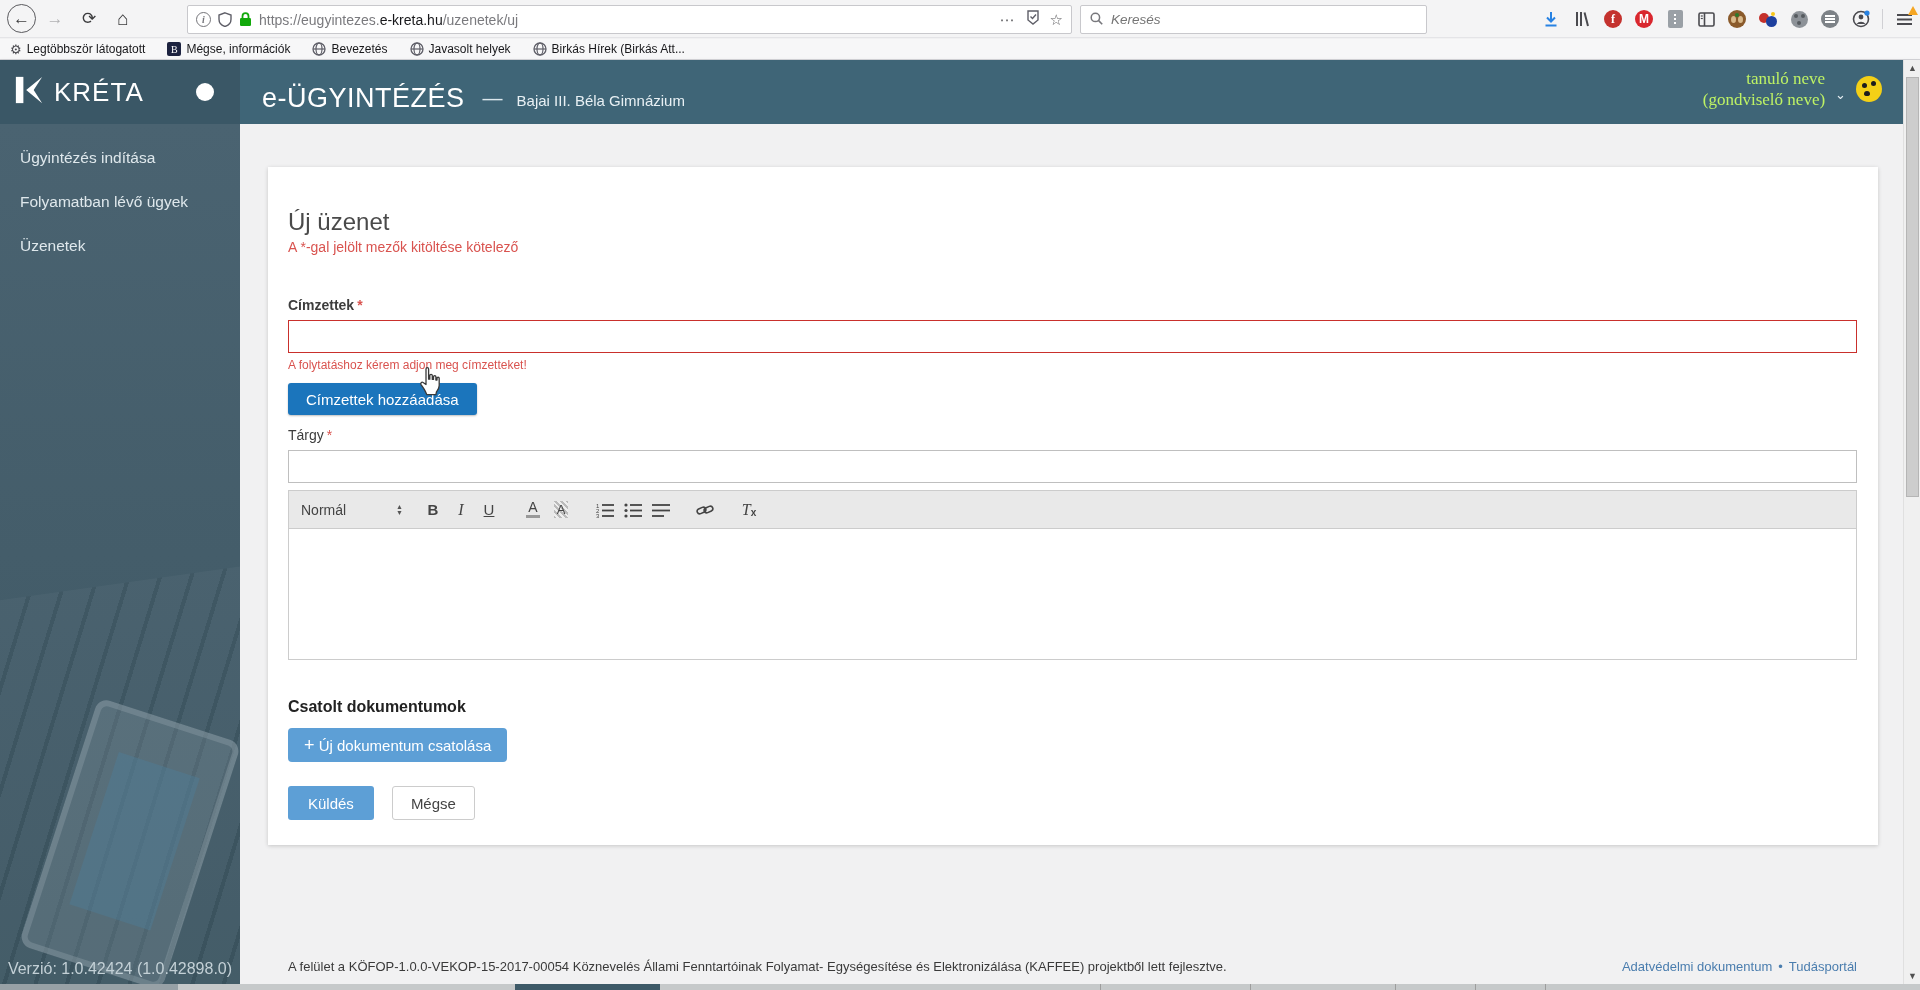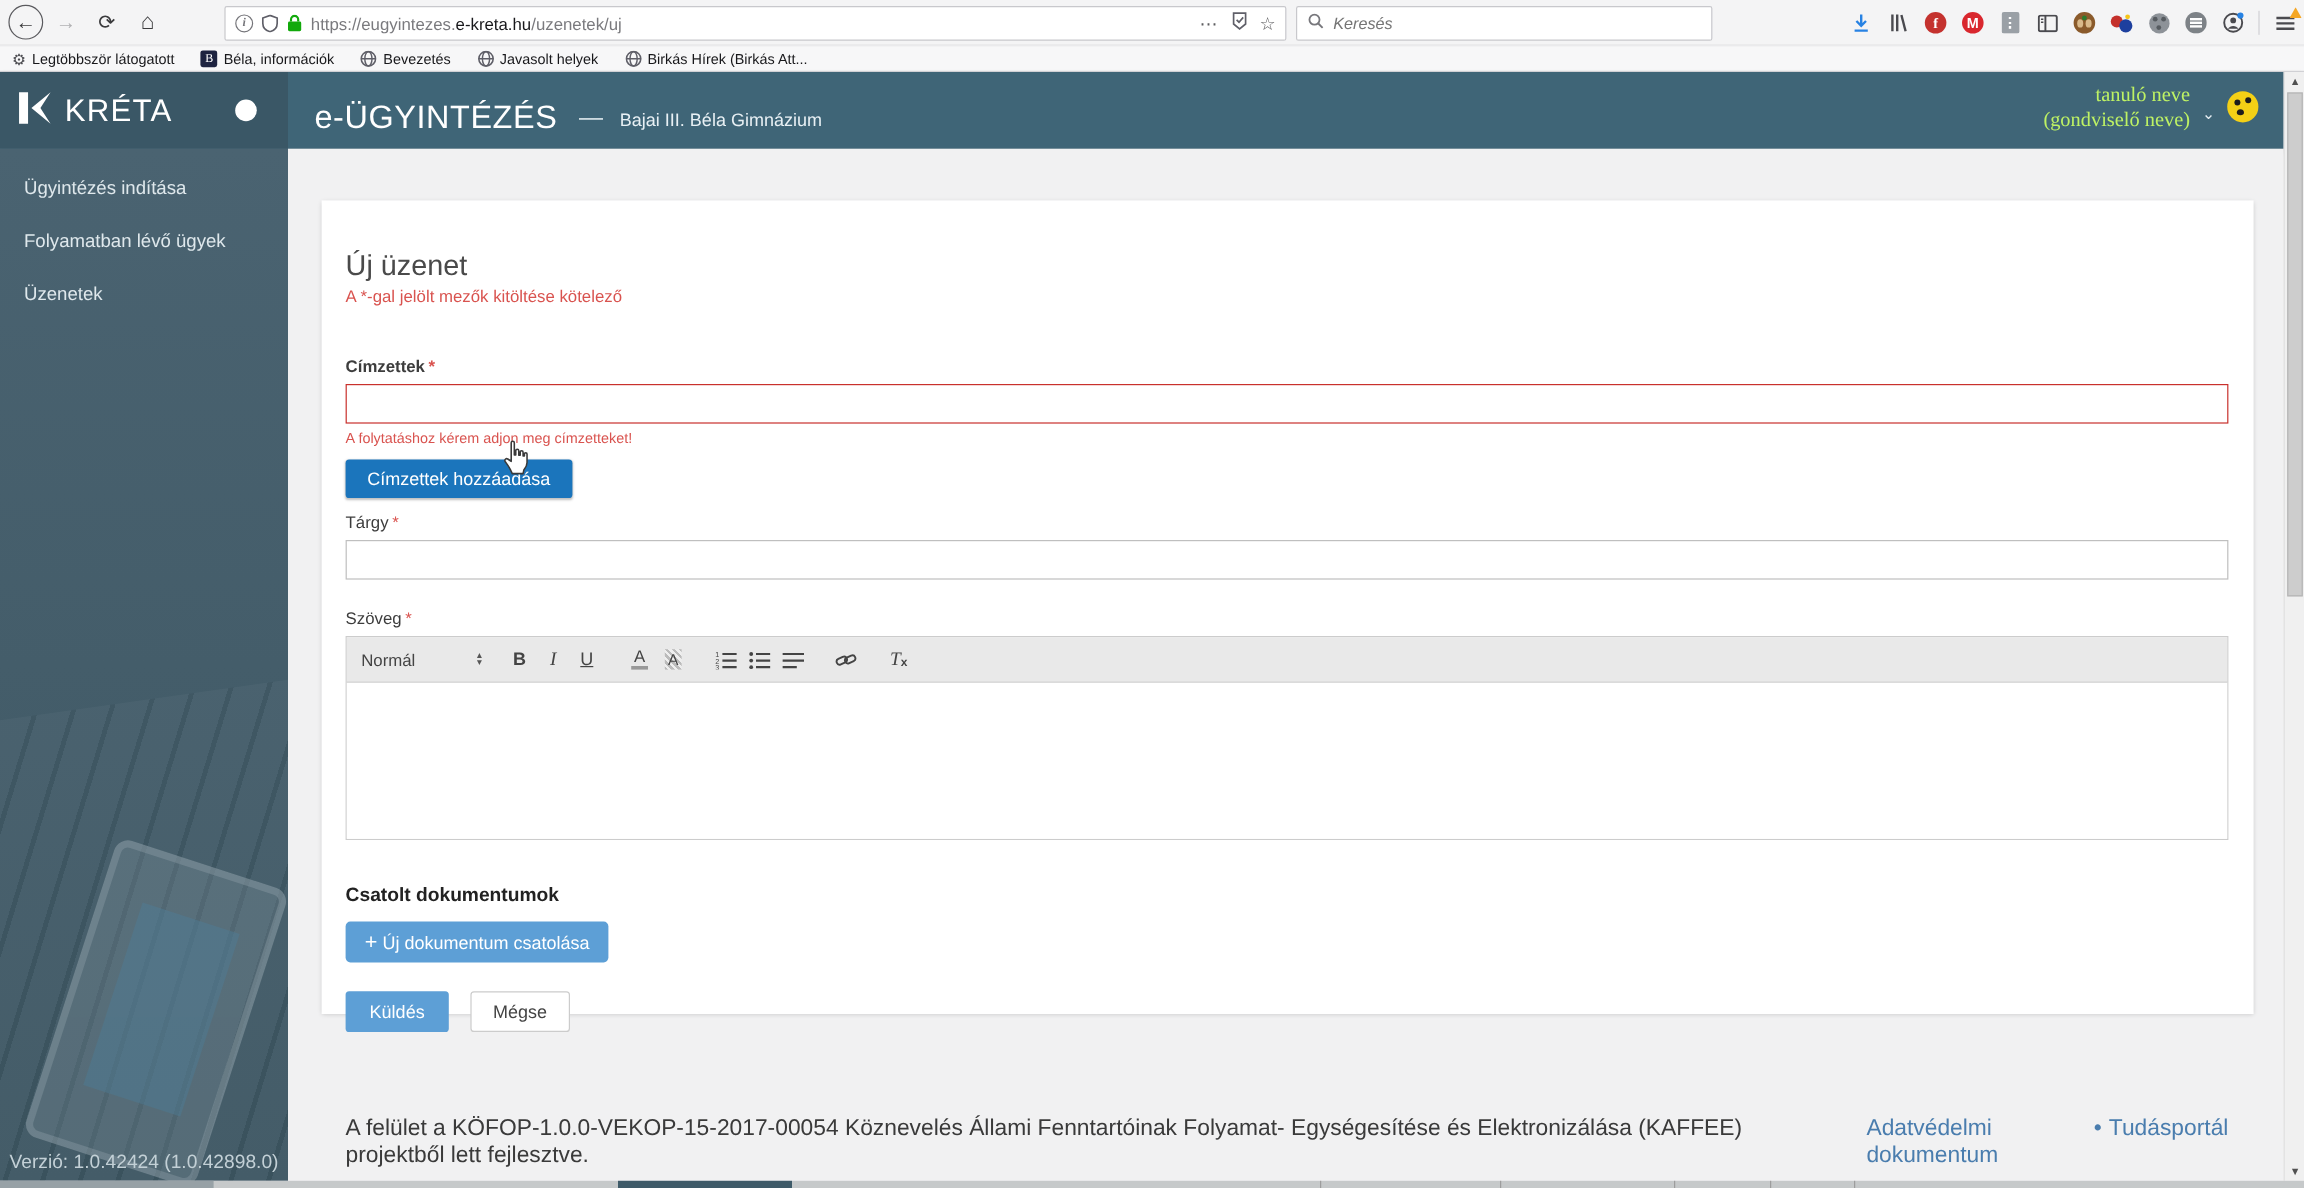--- a/index.html
+++ b/index.html
@@ -75,21 +75,21 @@
   .ed-gap { width:16px; }
   .color-a { line-height:11px; text-align:center; font-size:14px; }
   .color-a .bar { display:block; width:14px; height:3px; background:#999; margin:2px auto 0; }
   .hl-a { background:repeating-linear-gradient(45deg,#bbb 0 2px,#eee 2px 4px); padding:1px 3px; font-size:13px; }
   .editor-body { height:130px; background:#fff; }
   .attach-heading { margin-top:38px; font-size:16px; font-weight:700; color:#222; }
   .btn-light { margin-top:12px; height:34px; padding:0 16px; background:#5d9fd6; border:none; color:#fff; font-size:15px; border-radius:4px; font-family:"Liberation Sans",sans-serif; }
   .actions { margin-top:24px; display:flex; gap:18px; }
   .btn-send { height:34px; padding:0 20px; background:#5d9fd6; border:none; color:#fff; font-size:15px; border-radius:3px; font-family:"Liberation Sans",sans-serif; }
   .btn-cancel { height:34px; padding:0 18px; background:#fff; border:1px solid #ccc; color:#444; font-size:15px; border-radius:3px; font-family:"Liberation Sans",sans-serif; }
-  .main-footer { position:absolute; left:0; bottom:10px; width:100%; display:flex; align-items:center; font-size:19px;gap:43px; }
+  .main-footer { position:absolute; left:0; bottom:10px; width:100%; display:flex; align-items:center; font-size:13px;gap:43px; }
   .footer-text { margin-left:48px; color:#3a3a3a; }
   .footer-links { margin-left:auto; margin-right:46px; color:#4a7dae; display:flex; gap:6px; }
 
   
   .scrollbar { position:absolute; right:0; top:60px; width:17px; height:924px; background:#f0f0f0; border-left:1px solid #e0e0e0; }
   .sb-arrow { position:absolute; left:0; width:17px; height:16px; color:#505050; font-size:9px; text-align:center; line-height:16px; }
   .sb-thumb { position:absolute; left:2px; top:17px; width:13px; height:420px; background:#cdcdcd; border:1px solid #b5b5b5; }
   .sliver { position:absolute; left:0; top:984px; width:1920px; height:6px; background:#c6c9ca; }
   .sliver .seg { position:absolute; top:0; height:6px; }
 
@@ -215,21 +215,21 @@
   </div>
 </div>
 
 <div class="bookmarks-bar">
   <span class="bm-item">
     <span style="font-size:13px;color:#4a4a4f;">⚙</span>
     <span>Legtöbbször látogatott</span>
   </span>
   <span class="bm-item">
     <span style="width:14px;height:14px;background:#1d2340;color:#fff;font-size:10px;font-family:'Liberation Serif',serif;display:inline-flex;align-items:center;justify-content:center;border-radius:2px;">B</span>
-    <span>Béla, információk</span>
+    <span>Mégse, információk</span>
   </span>
   <span class="bm-item">
     <span class="globe-ico">
         <svg width="14" height="14" viewBox="0 0 14 14">
           <circle cx="7" cy="7" r="6" fill="none" stroke="#5f5f68" stroke-width="1.3"></circle>
           <line x1="1" y1="7" x2="13" y2="7" stroke="#5f5f68" stroke-width="1.2"></line>
           <ellipse cx="7" cy="7" rx="3" ry="6" fill="none" stroke="#5f5f68" stroke-width="1.2"></ellipse>
         </svg>
       </span>
     <span>Bevezetés</span>
@@ -305,21 +305,20 @@
     <div class="required-note">A *-gal jelölt mezők kitöltése kötelező</div>
 
     <div class="field-label lbl-recipients"><span>Címzettek</span><span class="req">*</span></div>
     <input class="input error" value="" style="">
     <div class="field-error">A folytatáshoz kérem adjon meg címzetteket!</div>
     <button class="btn-primary">Címzettek hozzáadása</button>
 
     <div class="field-label lbl-subject"><span>Tárgy</span><span class="req">*</span></div>
     <input class="input" value="" style="">
 
-    <div class="field-label lbl-body"><span>Szöveg</span><span class="req">*</span></div>
     <div class="editor">
       <div class="editor-toolbar">
         <span class="fmt-select">
           <span>Normál</span>
           <span class="fmt-arrows">
               <span>▲</span>
               <span>▼</span>
             </span>
         </span>
         <span class="ed-btn b">B</span>

